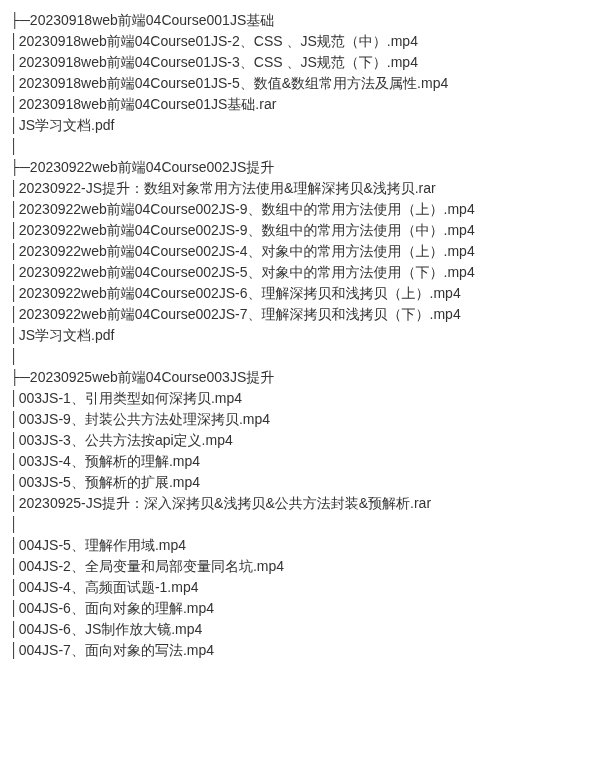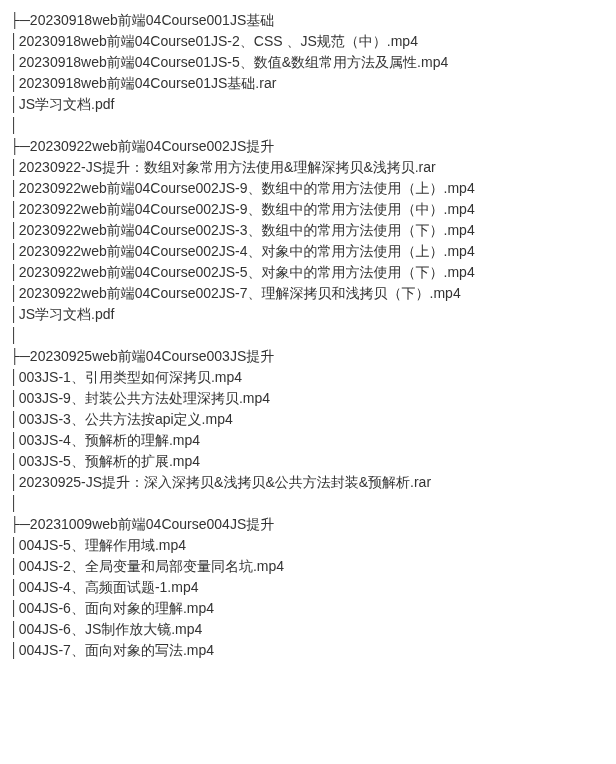--- a/index.html
+++ b/index.html
@@ -26,42 +26,42 @@
     .file-prefix {
       display: inline-block;
     }
   </style>
 </head>
 <body>
 
 <div id="tree-container">
     <div class="tree-folder"><span>├─</span><span>20230918web前端04Course001JS基础</span></div>
     <div class="tree-file"><span class="file-prefix">│      </span><span>20230918web前端04Course01JS-2、CSS 、JS规范（中）.mp4</span></div>
+    <div class="tree-file"><span class="file-prefix">│      </span><span>20230918web前端04Course01JS-3、CSS 、JS规范（下）.mp4</span></div>
     <div class="tree-file"><span class="file-prefix">│      </span><span>20230918web前端04Course01JS-5、数值&amp;数组常用方法及属性.mp4</span></div>
     <div class="tree-file"><span class="file-prefix">│      </span><span>20230918web前端04Course01JS基础.rar</span></div>
     <div class="tree-file"><span class="file-prefix">│      </span><span>JS学习文档.pdf</span></div>
     <div><span>│</span></div>
     <div class="tree-folder"><span>├─</span><span>20230922web前端04Course002JS提升</span></div>
     <div class="tree-file"><span class="file-prefix">│      </span><span>20230922-JS提升：数组对象常用方法使用&amp;理解深拷贝&amp;浅拷贝.rar</span></div>
     <div class="tree-file"><span class="file-prefix">│      </span><span>20230922web前端04Course002JS-9、数组中的常用方法使用（上）.mp4</span></div>
     <div class="tree-file"><span class="file-prefix">│      </span><span>20230922web前端04Course002JS-9、数组中的常用方法使用（中）.mp4</span></div>
-    <div class="tree-file"><span class="file-prefix">│      </span><span>20230922web前端04Course002JS-3、数组中的常用方法使用（下）.mp4</span></div>
     <div class="tree-file"><span class="file-prefix">│      </span><span>20230922web前端04Course002JS-4、对象中的常用方法使用（上）.mp4</span></div>
     <div class="tree-file"><span class="file-prefix">│      </span><span>20230922web前端04Course002JS-5、对象中的常用方法使用（下）.mp4</span></div>
+    <div class="tree-file"><span class="file-prefix">│      </span><span>20230922web前端04Course002JS-6、理解深拷贝和浅拷贝（上）.mp4</span></div>
     <div class="tree-file"><span class="file-prefix">│      </span><span>20230922web前端04Course002JS-7、理解深拷贝和浅拷贝（下）.mp4</span></div>
     <div class="tree-file"><span class="file-prefix">│      </span><span>JS学习文档.pdf</span></div>
     <div><span>│</span></div>
     <div class="tree-folder"><span>├─</span><span>20230925web前端04Course003JS提升</span></div>
     <div class="tree-file"><span class="file-prefix">│      </span><span>003JS-1、引用类型如何深拷贝.mp4</span></div>
     <div class="tree-file"><span class="file-prefix">│      </span><span>003JS-9、封装公共方法处理深拷贝.mp4</span></div>
     <div class="tree-file"><span class="file-prefix">│      </span><span>003JS-3、公共方法按api定义.mp4</span></div>
     <div class="tree-file"><span class="file-prefix">│      </span><span>003JS-4、预解析的理解.mp4</span></div>
     <div class="tree-file"><span class="file-prefix">│      </span><span>003JS-5、预解析的扩展.mp4</span></div>
     <div class="tree-file"><span class="file-prefix">│      </span><span>20230925-JS提升：深入深拷贝&amp;浅拷贝&amp;公共方法封装&amp;预解析.rar</span></div>
     <div><span>│</span></div>
-    <div class="tree-folder"><span>├─</span><span>20231009web前端04Course004JS提升</span></div>
     <div class="tree-file"><span class="file-prefix">│      </span><span>004JS-5、理解作用域.mp4</span></div>
     <div class="tree-file"><span class="file-prefix">│      </span><span>004JS-2、全局变量和局部变量同名坑.mp4</span></div>
     <div class="tree-file"><span class="file-prefix">│      </span><span>004JS-4、高频面试题-1.mp4</span></div>
     <div class="tree-file"><span class="file-prefix">│      </span><span>004JS-6、面向对象的理解.mp4</span></div>
     <div class="tree-file"><span class="file-prefix">│      </span><span>004JS-6、JS制作放大镜.mp4</span></div>
     <div class="tree-file"><span class="file-prefix">│      </span><span>004JS-7、面向对象的写法.mp4</span></div>
   </div>
 
 </body></html>

